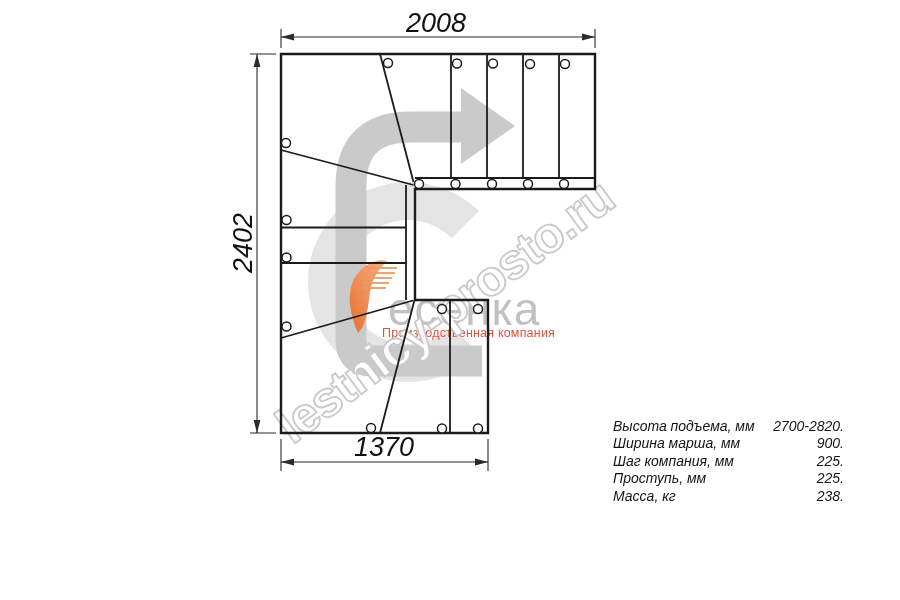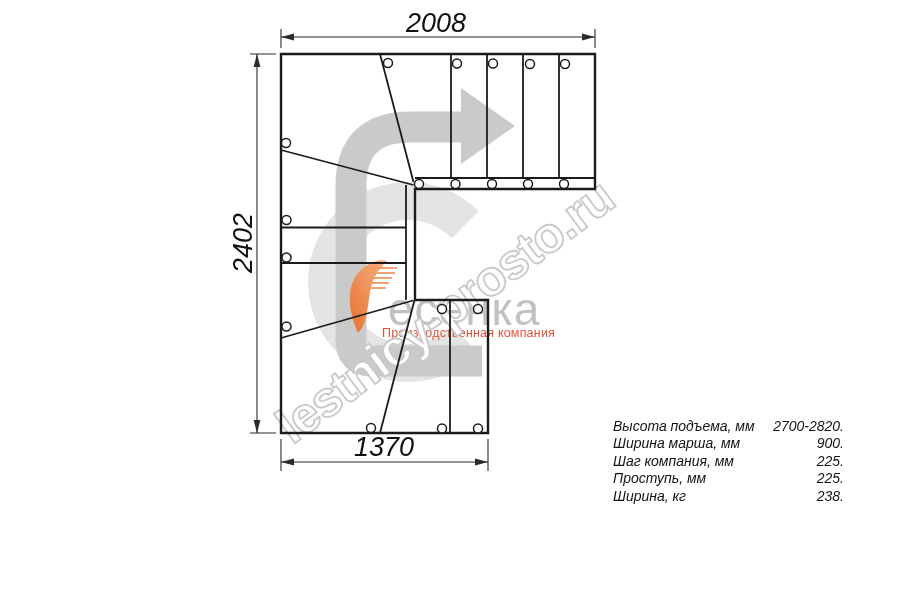--- a/index.html
+++ b/index.html
@@ -137,17 +137,17 @@
     </div>
     <div class="row">
       <span>Шаг компания, мм</span>
       <span class="val">225.</span>
     </div>
     <div class="row">
       <span>Проступь, мм</span>
       <span class="val">225.</span>
     </div>
     <div class="row">
-      <span>Ширина, кг</span>
+      <span>Масса, кг</span>
       <span class="val">238.</span>
     </div>
   </div>
 </div>
 
 </body></html>

